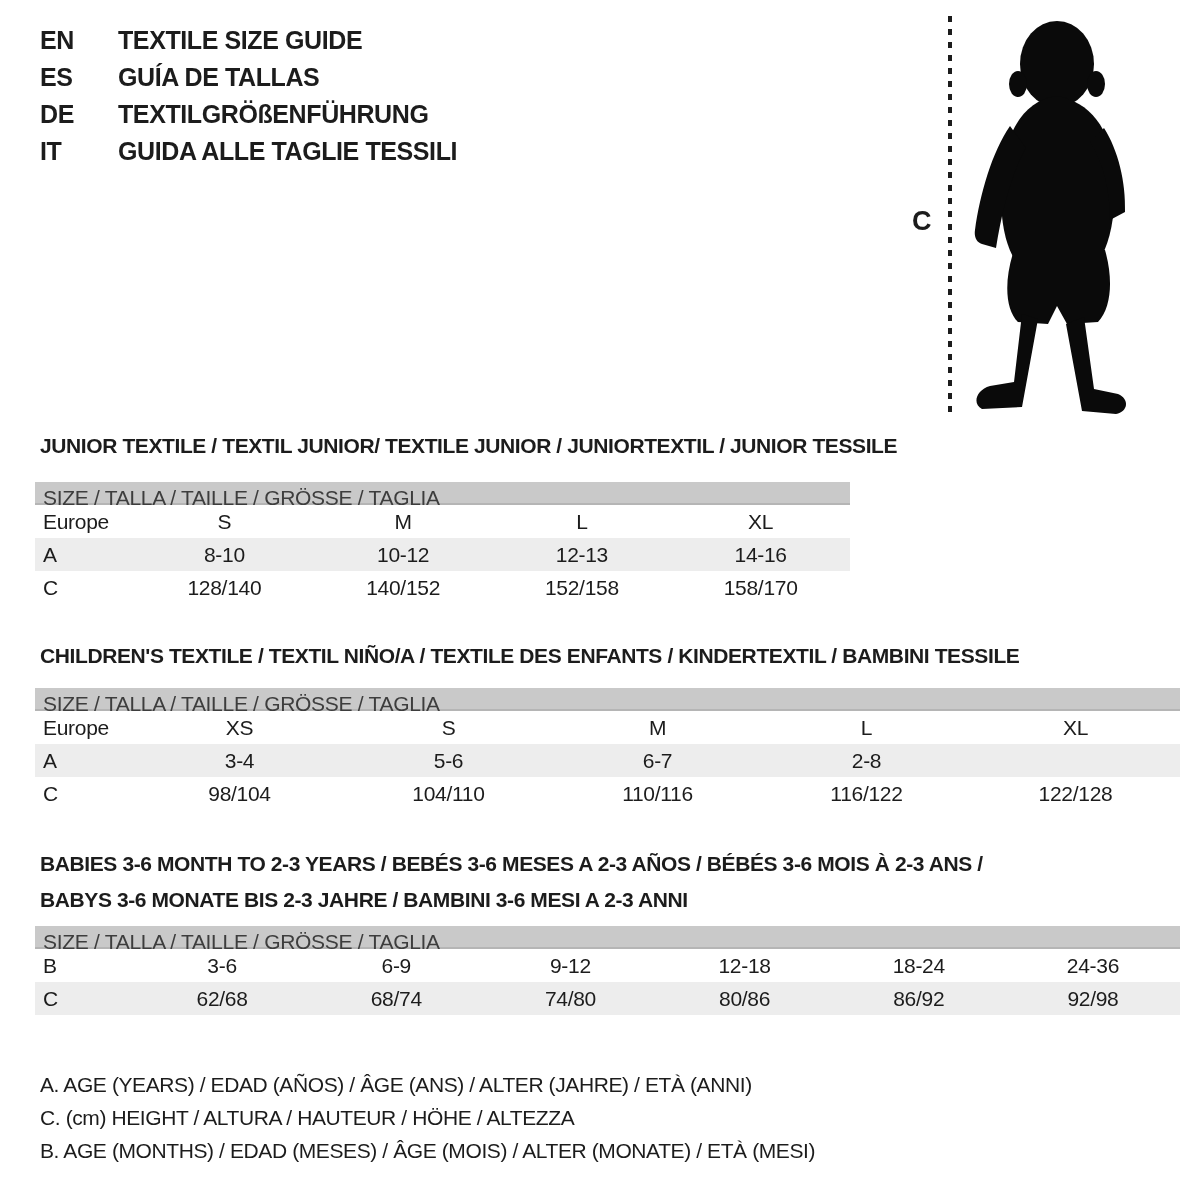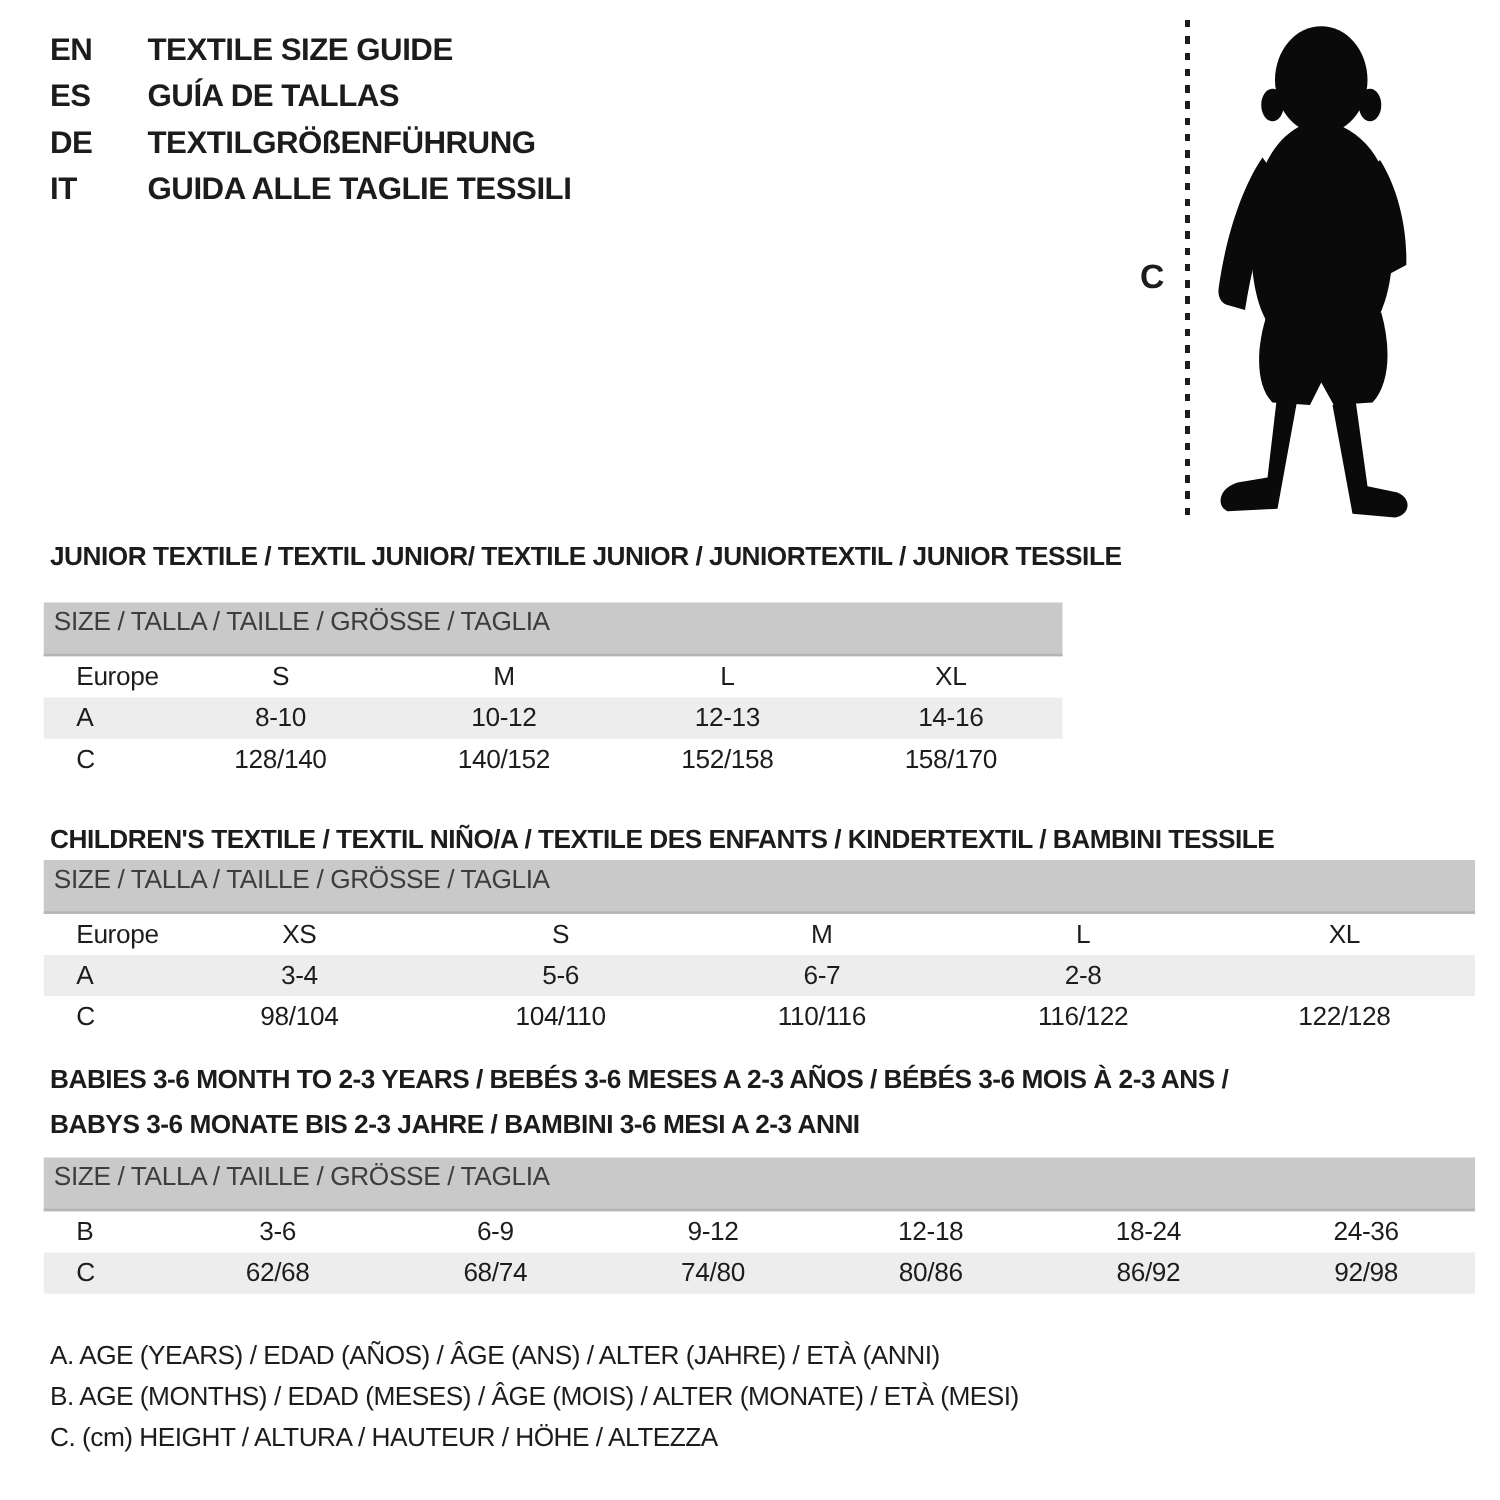--- a/index.html
+++ b/index.html
@@ -27,41 +27,41 @@
       var(--ink, #141414) 0 6px, transparent 6px 13px);
   }
   .figure-label { position: absolute; left: 912px; top: 206px;
                   font-size: 27px; font-weight: bold; }
   .baby-svg { position: absolute; left: 962px; top: 14px; }
 
   
   .heading { position: absolute; left: 40px; font-size: 21px; font-weight: bold;
              letter-spacing: -0.4px; font-stretch: condensed; white-space: nowrap; }
   .h-junior   { top: 434px; }
-  .h-children { top: 660px; }
+  .h-children { top: 644px; }
   .h-babies   { top: 846px; }
   .heading-line { line-height: 36px; }
 
   
   .size-table { position: absolute; }
   .t-junior   { left: 35px; top: 482px; width: 815px; }
   .t-children { left: 35px; top: 688px; width: 1145px; }
   .t-babies   { left: 35px; top: 926px; width: 1145px; }
   .table-header-bar {
-    height: 43px; line-height: 31px; box-sizing: border-box;
+    height: 23px; line-height: 31px; box-sizing: border-box;
     background: var(--header-bg, #c9c9c9);
     border-bottom: 2px solid var(--header-edge, #b5b5b5);
     color: var(--header-text, #3d3d3d);
     font-size: 21px; padding-left: 8px; letter-spacing: -0.3px;
     font-stretch: condensed; white-space: nowrap;
   }
   .t-row { display: grid; height: 33px; line-height: 33px; font-size: 21px;
            letter-spacing: -0.3px; font-stretch: condensed; }
   .t-row.shaded { background: var(--shade-bg, #ededed); }
-  .t-label { padding-left: 8px; text-align: left; margin-left: 18px; }
+  .t-label { padding-left: 8px; text-align: left; }
   .t-cell  { text-align: center; }
 
   
   .legend { position: absolute; left: 40px; top: 1068px; }
   .legend-line { font-size: 21px; font-weight: normal; line-height: 33px;
                  letter-spacing: -0.4px; font-stretch: condensed; white-space: nowrap; }
 </style>
 </head>
 <body>
 
@@ -182,17 +182,17 @@
         <span class="t-cell">68/74</span>
         <span class="t-cell">74/80</span>
         <span class="t-cell">80/86</span>
         <span class="t-cell">86/92</span>
         <span class="t-cell">92/98</span>
       </div>
     </div>
 
   <div class="legend" id="legend">
       <div class="legend-line">A. AGE (YEARS) / EDAD (AÑOS) / ÂGE (ANS) / ALTER (JAHRE) / ETÀ (ANNI)</div>
+      <div class="legend-line">C. (cm) HEIGHT / ALTURA / HAUTEUR / HÖHE / ALTEZZA</div>
       <div class="legend-line">B. AGE (MONTHS) / EDAD (MESES) / ÂGE (MOIS) / ALTER (MONATE) / ETÀ (MESI)</div>
-      <div class="legend-line">C. (cm) HEIGHT / ALTURA / HAUTEUR / HÖHE / ALTEZZA</div>
     </div>
 
 </div>
 
 </body></html>

